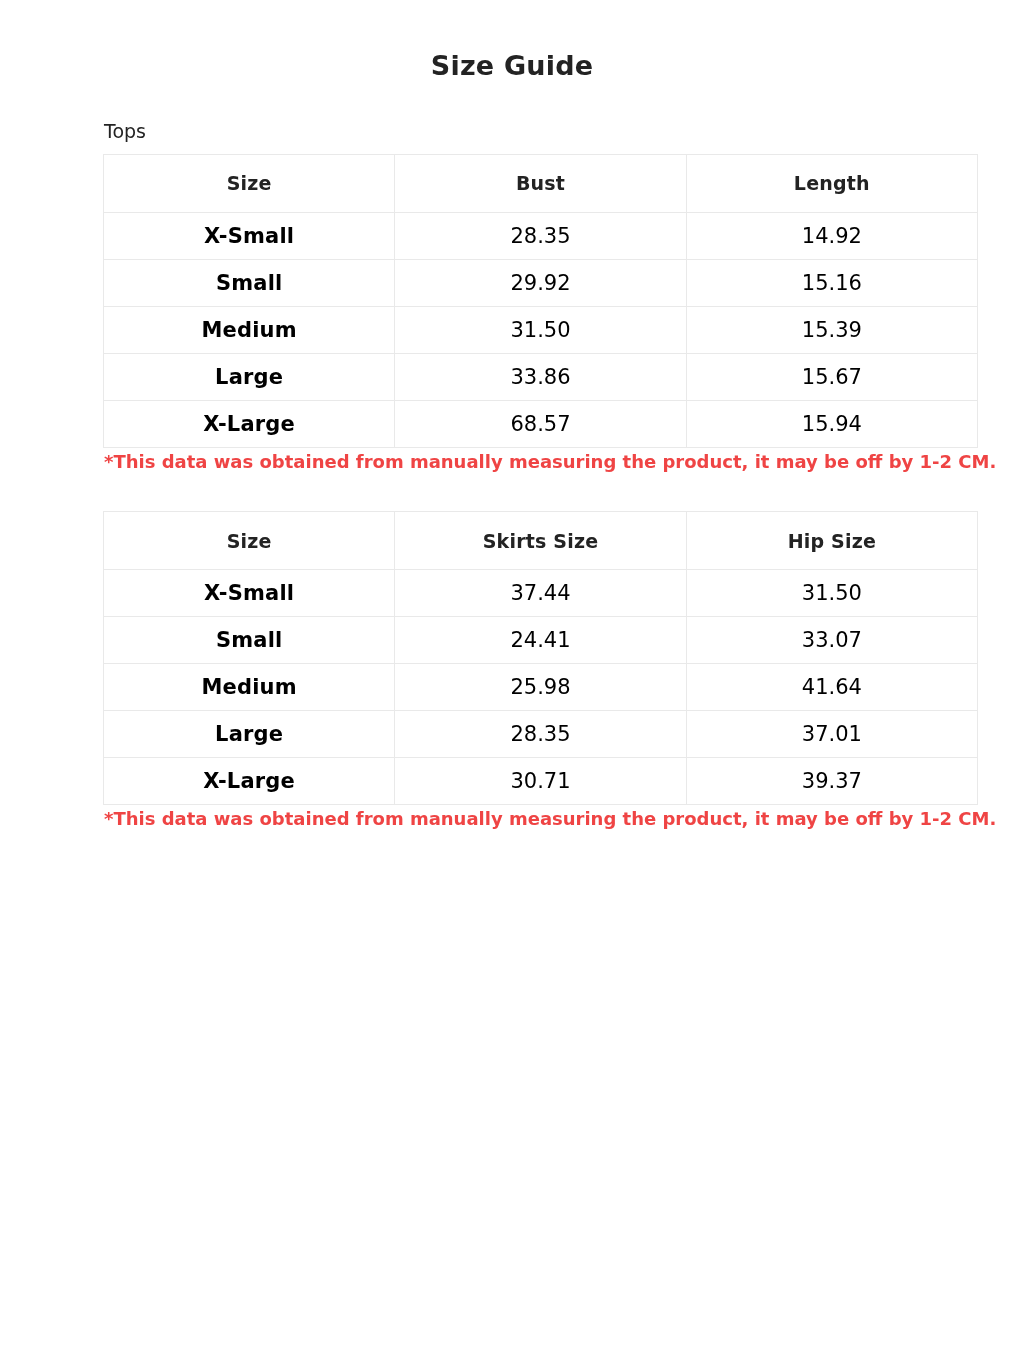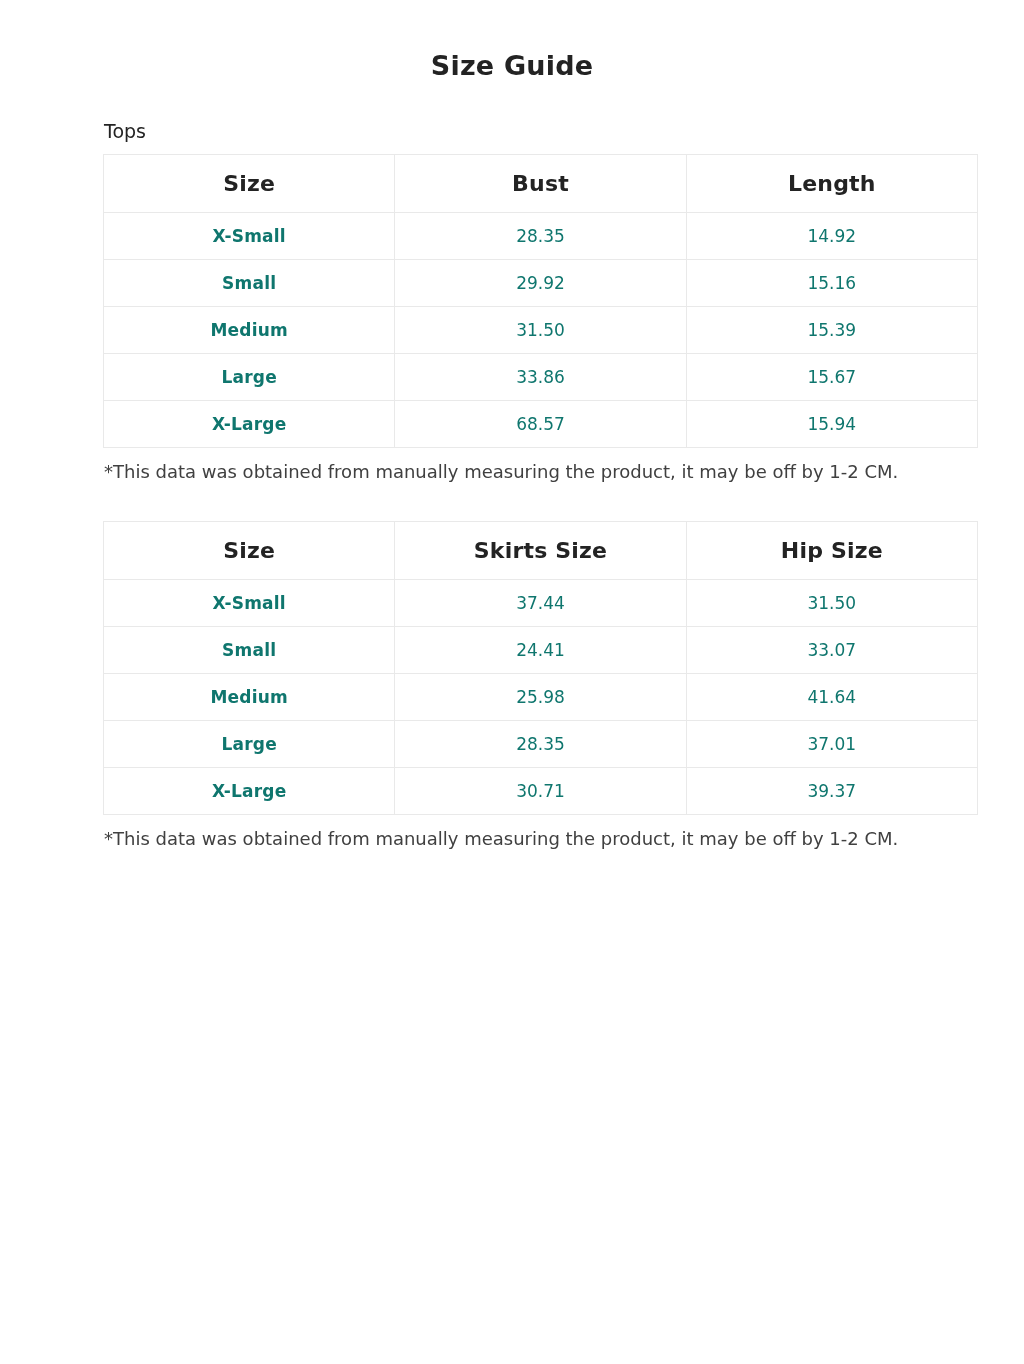--- a/index.html
+++ b/index.html
@@ -61,40 +61,40 @@
   table.size-table th,
   table.size-table td {
     border: 1px solid #e9e9e9;
     text-align: center;
     vertical-align: middle;
     padding: 0;
     background: #ffffff;
   }
   table.size-table thead th {
     height: 57px;
-    font-size: 22px;
+    font-size: 19px;
     font-weight: bold;
     color: #232323;
     letter-spacing: 0.2px;
   }
   table.size-table tbody td {
     height: 46px;
-    font-size: 17px;
-    color: #0f766e;
+    font-size: 21px;
+    color: #000000;
     font-weight: normal;
   }
   table.size-table tbody td.size-name {
     font-weight: bold;
     letter-spacing: 0.2px;
   }
   .table-note {
     font-size: 18px;
-    color: #404040;
-    font-weight: normal;
-    margin: 12px 0 0 1px;
+    color: #ef4444;
+    font-weight: bold;
+    margin: 2px 0 0 1px;
     line-height: 1.3;
     white-space: nowrap;
   }
 </style>
 </head>
 <body>
 
 <div class="page">
 
   <h1 class="page-title">Size Guide</h1>

